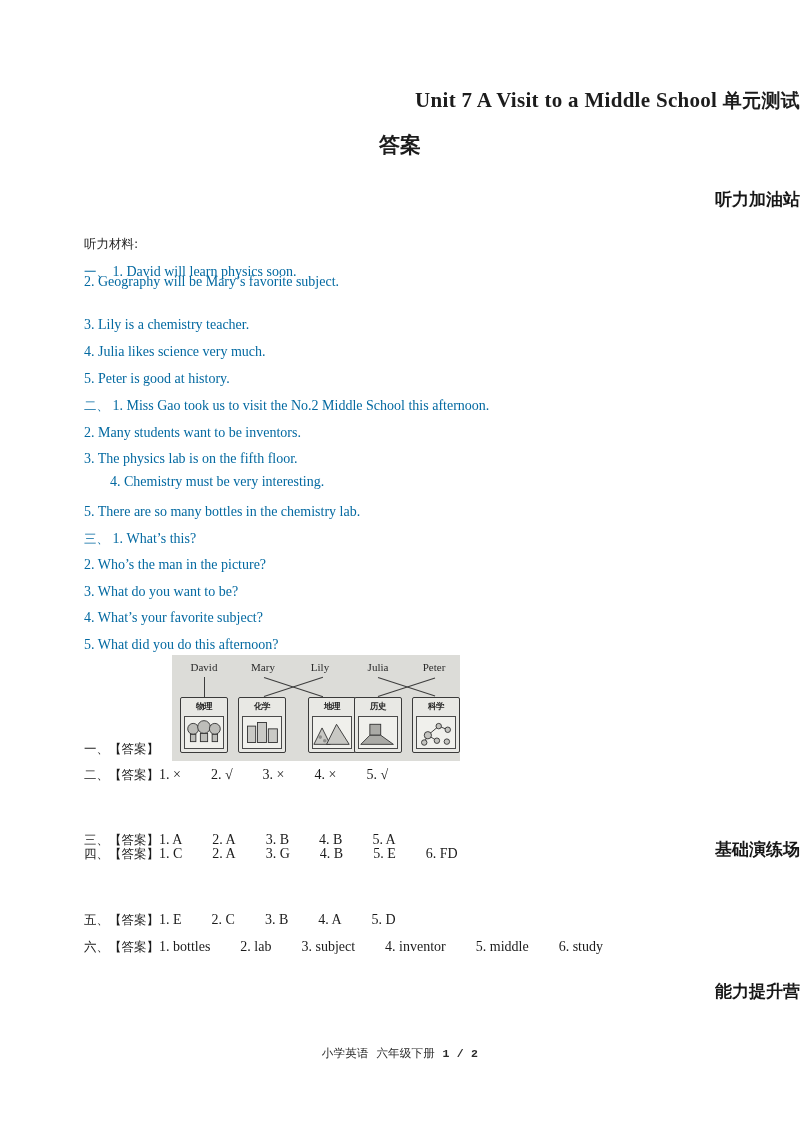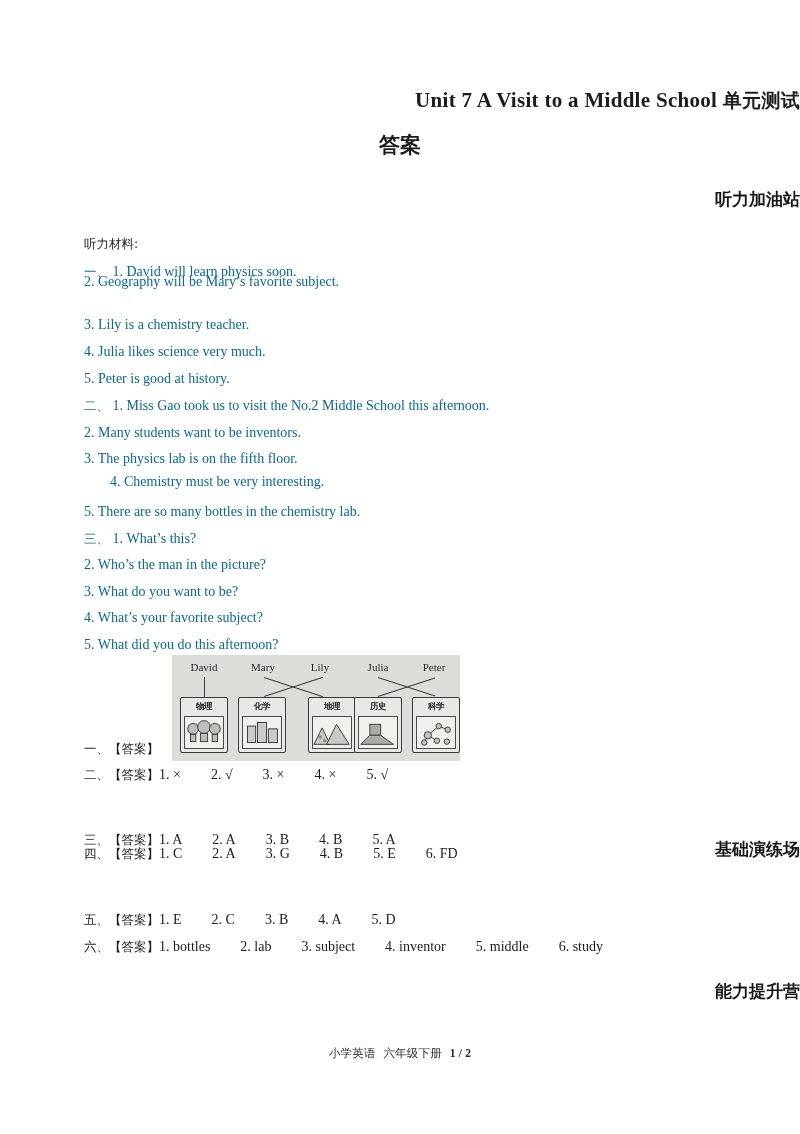--- a/index.html
+++ b/index.html
@@ -201,21 +201,21 @@
     position: absolute;
     left: 0; right: 0;
     top: 1046px;
     text-align: center;
     font-family: "DejaVu Sans", sans-serif;
     font-size: 11.5px;
     color: #2a2a2a;
     letter-spacing: 0.2px;
     z-index: 2;
   }
-  .footer .pg { font-family: Liberation Serif, serif; font-weight: 700; }
+  .footer .pg { font-family: Liberation Mono, monospace; font-weight: 700; }
 </style>
 </head>
 <body>
 
 <div class="page">
 
 
   <div class="content">
 
     <div class="doc-title">

